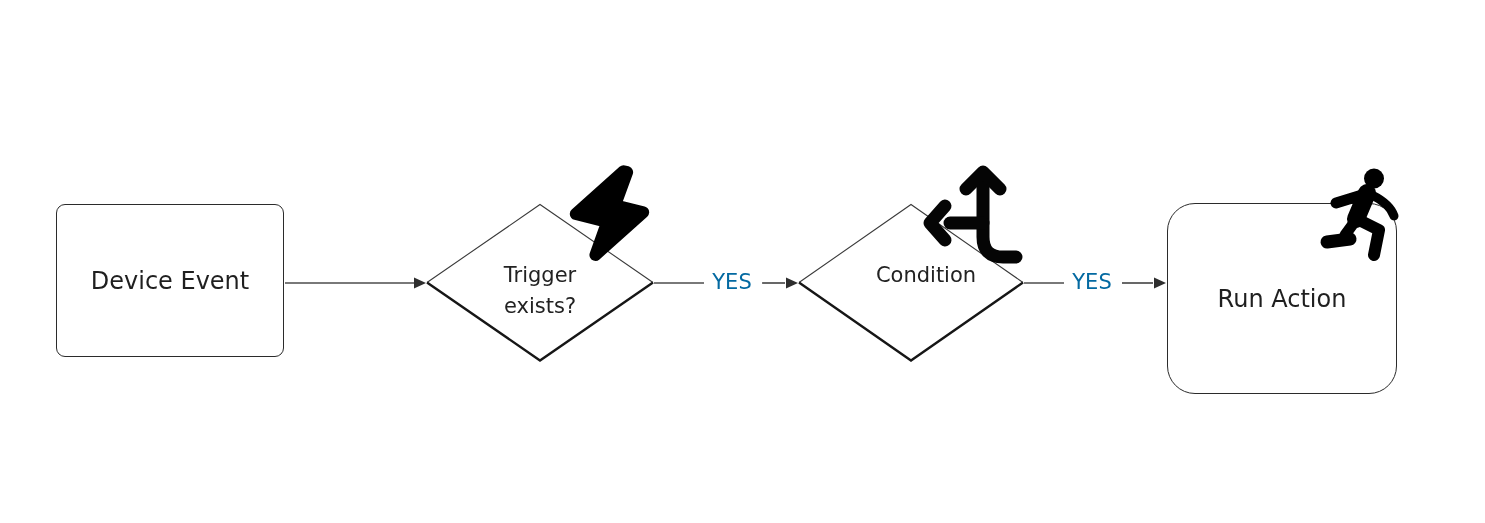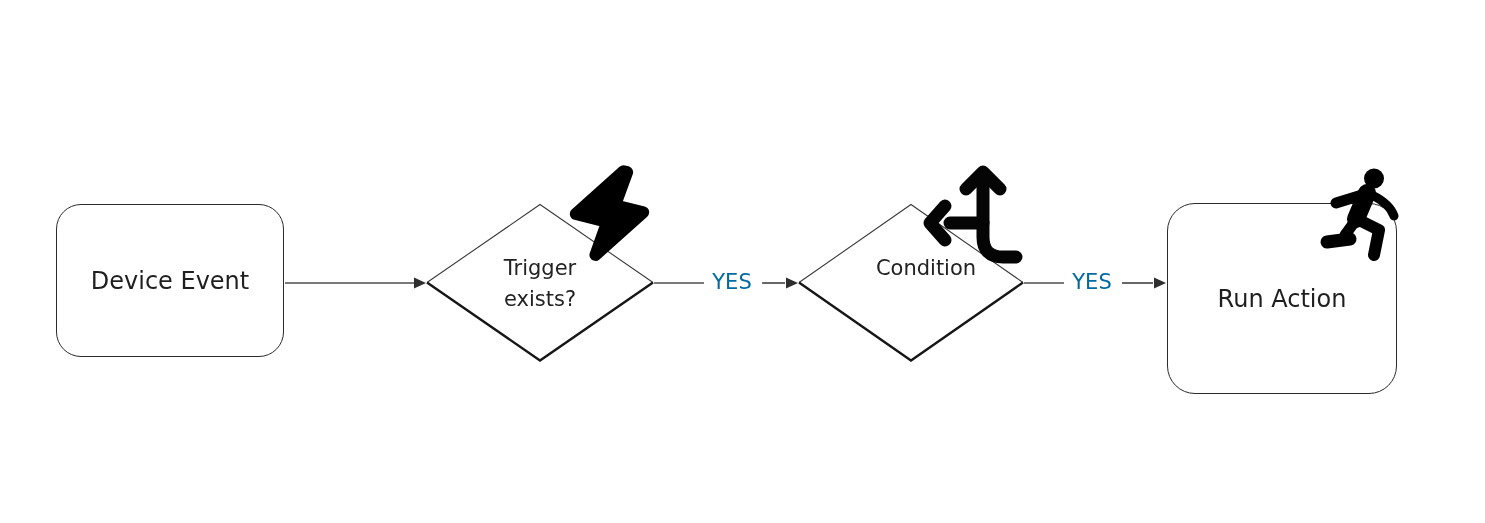--- a/index.html
+++ b/index.html
@@ -24,34 +24,35 @@
     display: flex;
     align-items: center;
     justify-content: center;
     font-size: 24px;
     color: #1f1f1f;
     background: transparent;
   }
   #node-device-event {
     left: 56px; top: 204px;
     width: 228px; height: 153px;
-    border-radius: 25px;
+    border-radius: 9px;
   }
   #node-run-action {
     left: 1167px; top: 203px;
     width: 230px; height: 191px;
     border-radius: 28px;
   }
   .diamond-label {
     position: absolute;
     width: 200px;
     text-align: center;
     font-size: 21px;
     line-height: 31px;
     color: #222222;
+    margin-top: 7px;
   }
   #label-trigger   { left: 440px; top: 253px; }
   #label-condition { left: 826px; top: 253px; }
   .diamond-label span { display: block; }
   .edge-label {
     position: absolute;
     width: 70px;
     text-align: center;
     font-size: 21px;
     color: #0369a1;

